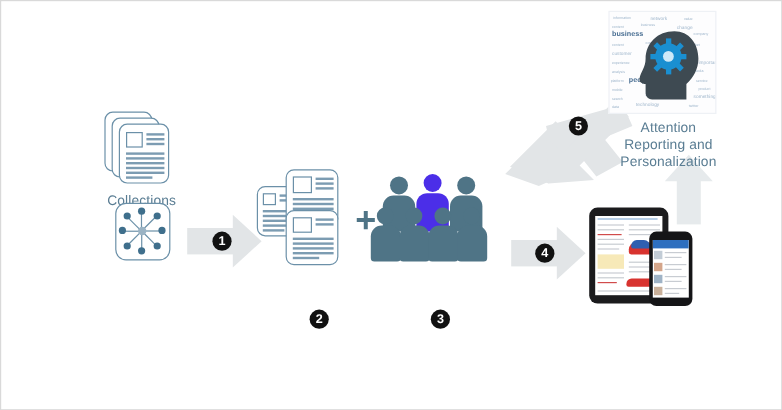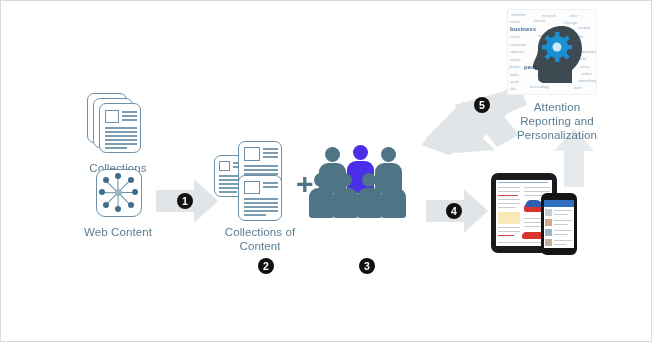--- a/index.html
+++ b/index.html
@@ -241,21 +241,20 @@
       <div class="nodedot" style="left:60px; top:20px; width:7px; height:7px; background:#9ab3c4;"></div>
       <div class="nodedot" style="left:77px; top:20px; width:6px; height:6px;"></div>
       <div class="nodedot" style="left:44px; top:20px; width:6px; height:6px;"></div>
       <div class="nodedot" style="left:60px; top:4px; width:6px; height:6px;"></div>
       <div class="nodedot" style="left:60px; top:37px; width:6px; height:6px;"></div>
       <div class="nodedot" style="left:73px; top:8px; width:6px; height:6px;"></div>
       <div class="nodedot" style="left:48px; top:8px; width:6px; height:6px;"></div>
       <div class="nodedot" style="left:73px; top:33px; width:6px; height:6px;"></div>
       <div class="nodedot" style="left:48px; top:33px; width:6px; height:6px;"></div>
     </div>
-    <div class="caption" style="margin-top:4px;">Web Content</div>
   </div>
 
 
   <div style="position:absolute; left:155px; top:178px; width:62px; height:44px;">
     <div class="arrow-shaft-h" style="left:0; top:11px; width:40px; height:22px;"></div>
     <div class="arrow-head-r" style="left:38px; top:0px;"></div>
   </div>
   <div class="badge" style="left:176px; top:192px;">1</div>
 
   <div class="node" style="left:213px; top:140px; width:90px;">
@@ -285,22 +284,20 @@
         <div class="thumb" style="left:5px; top:5px; width:16px; height:13px;"></div>
         <div class="ln" style="left:24px; top:6px; width:15px;"></div>
         <div class="ln" style="left:24px; top:10px; width:15px;"></div>
         <div class="ln" style="left:5px; top:22px; width:34px;"></div>
         <div class="ln" style="left:5px; top:26px; width:34px;"></div>
         <div class="ln" style="left:5px; top:30px; width:34px;"></div>
         <div class="ln" style="left:5px; top:34px; width:34px;"></div>
         <div class="ln" style="left:5px; top:38px; width:22px;"></div>
       </div>
     </div>
-    <div class="caption" style="margin-top:4px; width:92px;">Collections of
-Content</div>
   </div>
   <div class="badge" style="left:257px; top:257px;">2</div>
 
   <div class="plus" style="left:295px; top:168px;">+</div>
 
   <div class="node" style="left:310px; top:142px; width:100px;">
     <div style="position:relative; width:100px; height:78px;">
 
       <div class="p-head" style="left:14px; top:4px; width:15px; height:15px;"></div>
       <div class="p-body" style="left:8px; top:20px; width:27px; height:30px;"></div>

